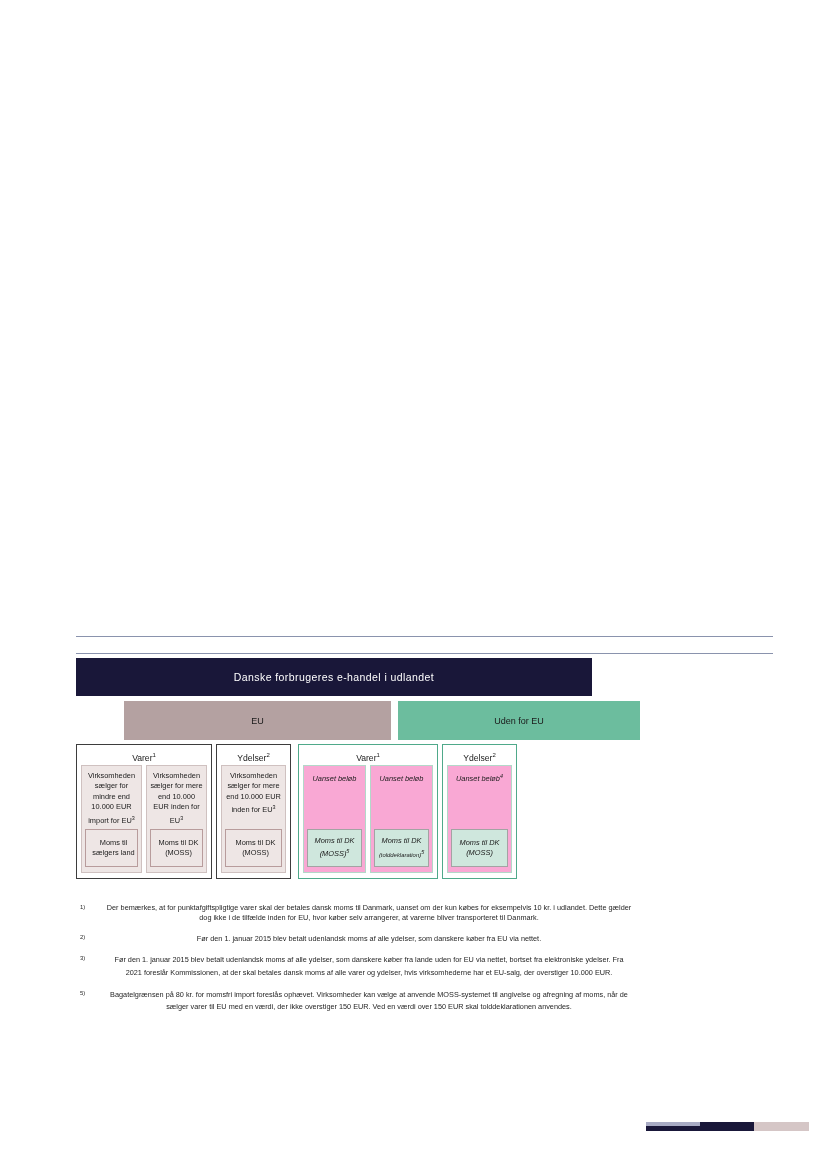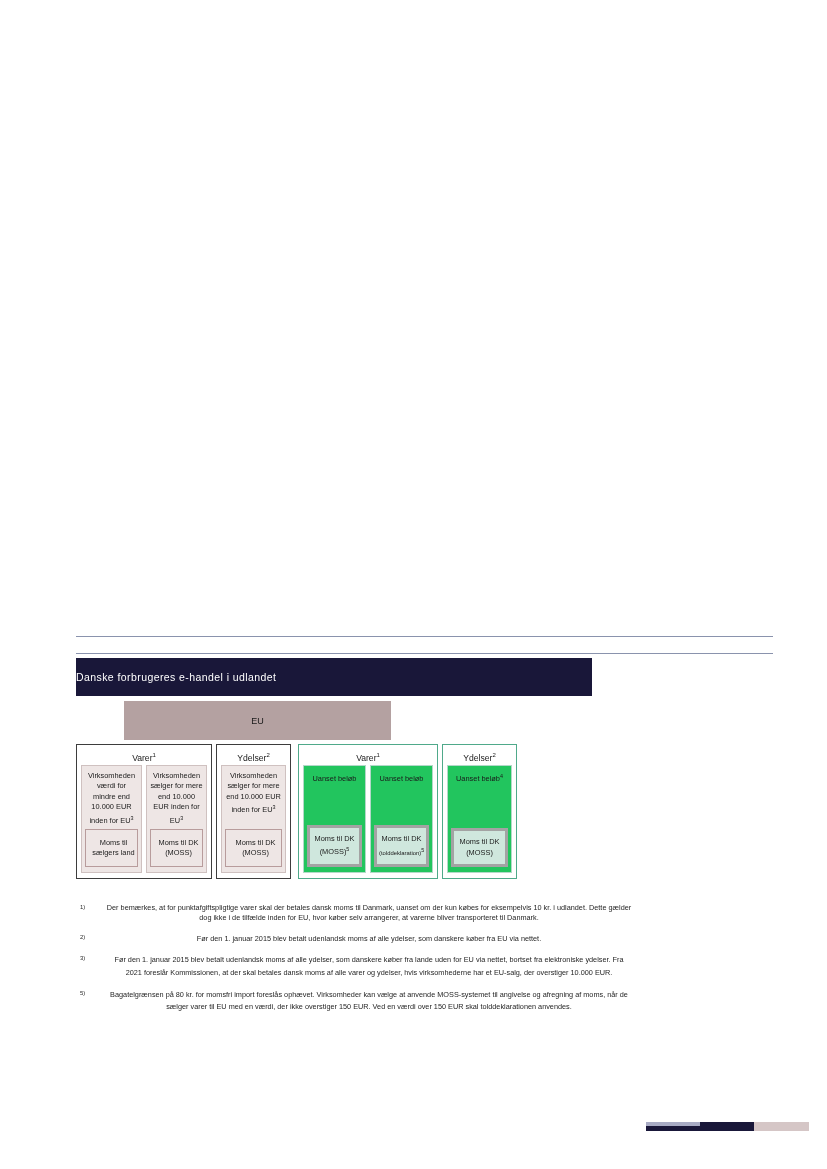--- a/index.html
+++ b/index.html
@@ -46,20 +46,21 @@
   }
 
   
   .hdr-bar {
     margin-top: 4px;
     height: 38px;
     background: #191739;
     color: #ffffff;
     display: flex;
     align-items: center;
+    justify-content: center;
     font-size: 10.5px;
     letter-spacing: 0.04em;
   }
 
   
   .region-row {
     display: flex;
     margin-top: 5px;
     gap: 7px;
     padding-left: 48px;
@@ -118,22 +119,23 @@
     flex-direction: column;
     justify-content: space-between;
     padding: 5px 3px 5px 3px;
     height: 108px;
   }
   .panel.mauve {
     background: #eee6e5;
     border: 1px solid #cfc1c0;
   }
   .panel.green {
-    background: #22c55e;
+    background: #f9a8d4;
     border: 1px solid #b3d8c9;
+    font-style: italic;
   }
   .panel-head {
     text-align: center;
     font-size: 7.4px;
     line-height: 10.4px;
     color: #1a1a1a;
   }
   .panel-head sup { font-size: 5.4px; }
   .panel-foot {
     box-sizing: border-box;
@@ -147,21 +149,21 @@
     flex-direction: column;
     justify-content: center;
   }
   .panel.mauve .panel-foot {
     background: #eee6e5;
     border: 1px solid #b89c9c;
     padding-left: 6px;
   }
   .panel.green .panel-foot {
     background: #cfe7dd;
-    border: 3px solid #a3a3a3;
+    border: 1px solid #a3a3a3;
   }
   .panel-foot .small {
     font-size: 5.9px;
   }
   .panel-foot sup { font-size: 5.4px; }
 
   
   .w-eu-varer-a { width: 61px; }
   .w-eu-varer-b { width: 61px; }
   .w-eu-ydelser { width: 65px; }
@@ -241,35 +243,38 @@
   </div>
 
   <div class="hdr-bar">
     <span>Danske forbrugeres e-handel i udlandet</span>
   </div>
 
   <div class="region-row">
     <div class="region-bar eu">
       <span>EU</span>
     </div>
+    <div class="region-bar noneu">
+      <span>Uden for EU</span>
+    </div>
   </div>
 
   <div class="cat-row">
 
     <div class="cat-group">
 
       <div class="cat-box">
         <div class="cat-title">
           <span>Varer</span><sup>1</sup>
         </div>
         <div class="panels">
 
           <div class="panel mauve w-eu-varer-a">
             <div class="panel-head">
-              <span>Virksomheden værdi for mindre end 10.000 EUR inden for EU</span><sup>3</sup>
+              <span>Virksomheden sælger for mindre end 10.000 EUR import for EU</span><sup>3</sup>
             </div>
             <div class="panel-foot">
               <span>Moms til sælgers land</span>
             </div>
           </div>
 
           <div class="panel mauve w-eu-varer-b">
             <div class="panel-head">
               <span>Virksomheden sælger for mere end 10.000 EUR inden for EU</span><sup>3</sup>
             </div>

